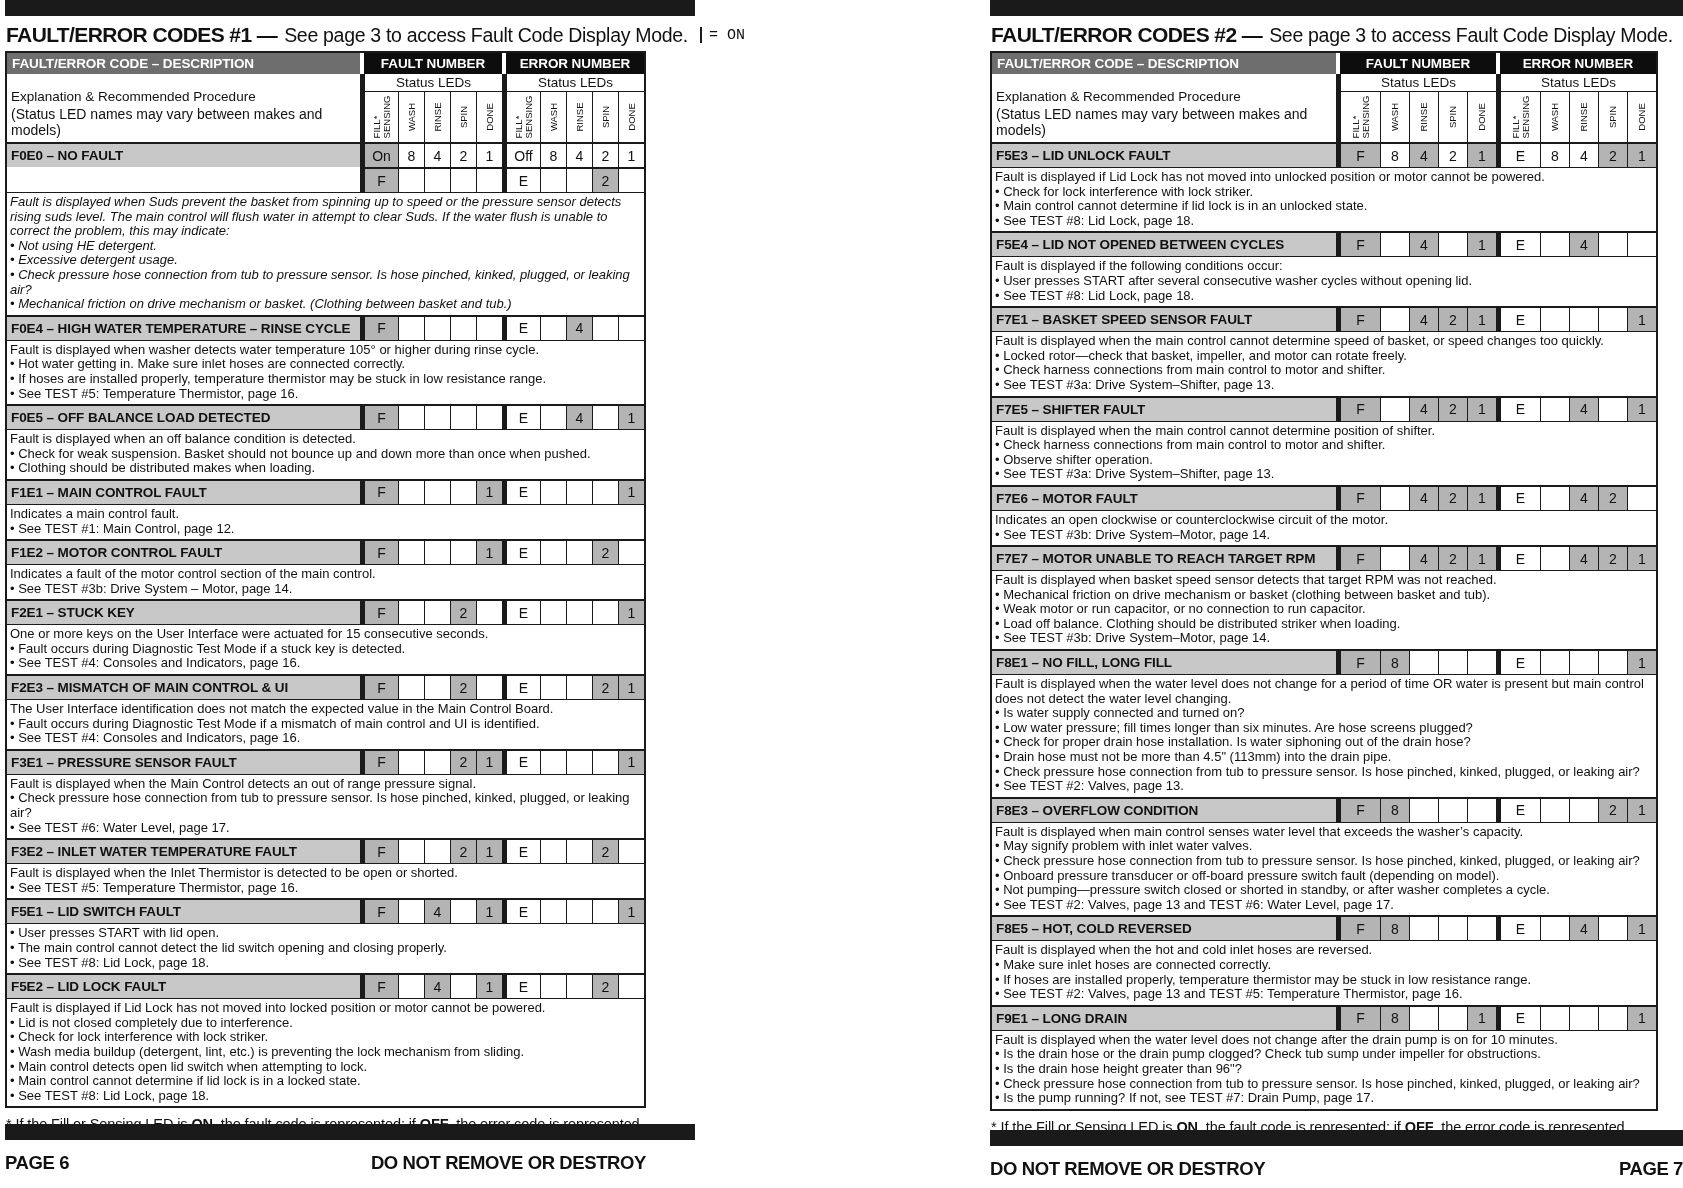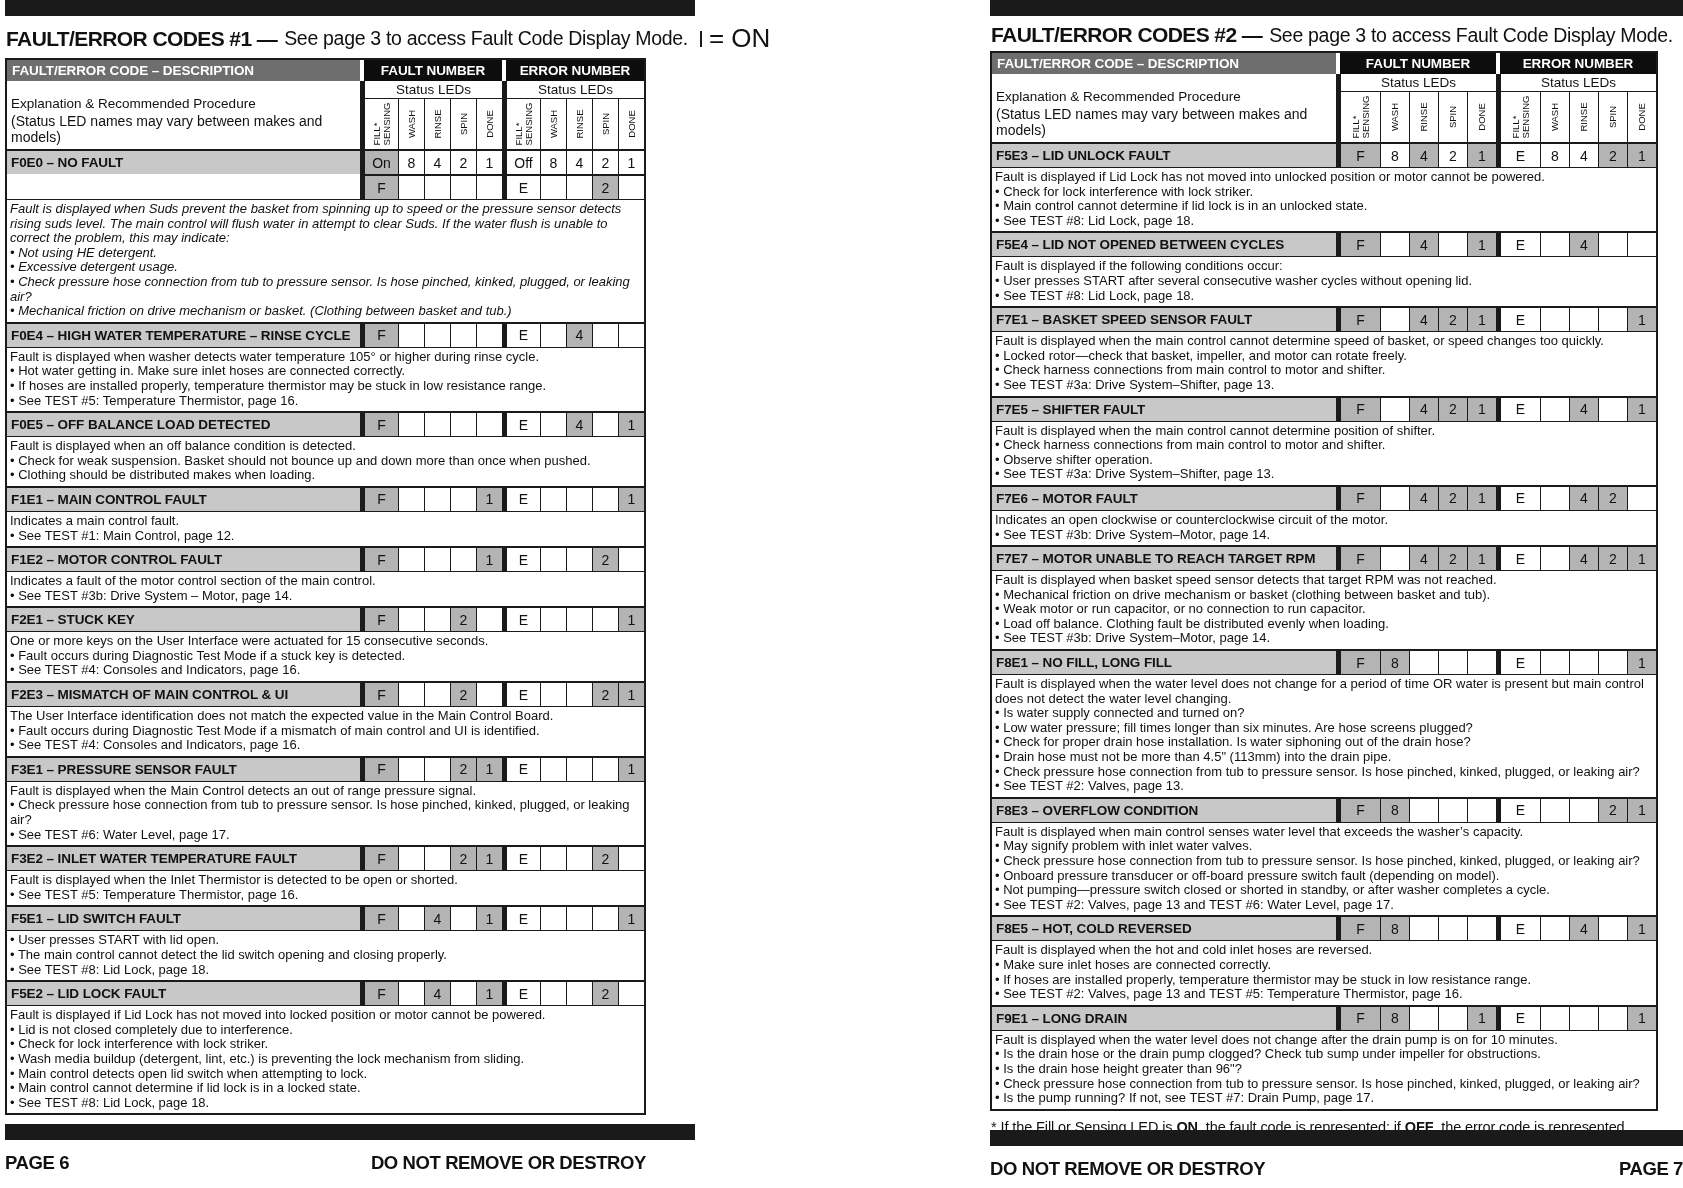--- a/index.html
+++ b/index.html
@@ -7,21 +7,21 @@
     font-family:"Liberation Sans", sans-serif; color:#111; }
   .page { position:absolute; top:0; }
   #pg0 { left:5px;  width:690px; }
   #pg1 { left:990px; width:693px; }
   .topbar { height:16px; background:var(--bar); width:100%; }
   .titleline { margin:7px 0 4px 1px; display:flex; align-items:center; white-space:nowrap; }
   .tb { font-weight:bold; font-size:21px; letter-spacing:-0.6px; }
   .trr { font-size:19.5px; letter-spacing:-0.3px; margin-left:7px; }
   .legendbox { display:inline-block; width:25px; height:16px; background:var(--led_on_bg);
     border:1.5px solid var(--border); margin-left:12px; margin-right:7px; }
-  .legendtxt { font-size:26px; }
+  .legendtxt { font-size:15px;font-family:Liberation Mono, monospace; }
 
   .tbl { display:grid; border:2px solid var(--border); background:#fff;
     grid-template-columns:1fr 38px 26px 26px 26px 26px 38px 26px 26px 26px 26px;
     grid-auto-rows:auto; align-items:stretch; }
   #pg0 .tbl { width:641px; }
   #pg1 .tbl { width:668px; grid-template-columns:1fr 44px 29px 29px 29px 29px 44px 29px 29px 29px 29px; }
 
   .hd { background:var(--header_desc_bg); color:#fff; font-weight:bold; font-size:13.5px;
     display:flex; align-items:center; padding-left:5px; height:21px; letter-spacing:-0.1px; }
   .hn { background:var(--header_num_bg); color:#fff; font-weight:bold; font-size:13.5px;
@@ -450,21 +450,21 @@
       <div class="lc on" style="grid-area: 14 / 6;">1</div>
       <div class="lc first" style="grid-area: 14 / 7;">E</div>
       <div class="lc" style="grid-area: 14 / 8;"></div>
       <div class="lc on" style="grid-area: 14 / 9;">4</div>
       <div class="lc on" style="grid-area: 14 / 10;">2</div>
       <div class="lc on" style="grid-area: 14 / 11;">1</div>
       <div class="bd" style="grid-area: 15 / 1 / auto / 12;">
         <div class="bl">Fault is displayed when basket speed sensor detects that target RPM was not reached.</div>
         <div class="bl">• Mechanical friction on drive mechanism or basket (clothing between basket and tub).</div>
         <div class="bl">• Weak motor or run capacitor, or no connection to run capacitor.</div>
-        <div class="bl">• Load off balance. Clothing fault be distributed evenly when loading.</div>
+        <div class="bl">• Load off balance. Clothing should be distributed striker when loading.</div>
         <div class="bl">• See TEST #3b: Drive System–Motor, page 14.</div>
       </div>
       <div class="rt" style="grid-area: 16 / 1;">F8E1 – NO FILL, LONG FILL</div>
       <div class="lc first on" style="grid-area: 16 / 2;">F</div>
       <div class="lc on" style="grid-area: 16 / 3;">8</div>
       <div class="lc" style="grid-area: 16 / 4;"></div>
       <div class="lc" style="grid-area: 16 / 5;"></div>
       <div class="lc" style="grid-area: 16 / 6;"></div>
       <div class="lc first" style="grid-area: 16 / 7;">E</div>
       <div class="lc" style="grid-area: 16 / 8;"></div>

